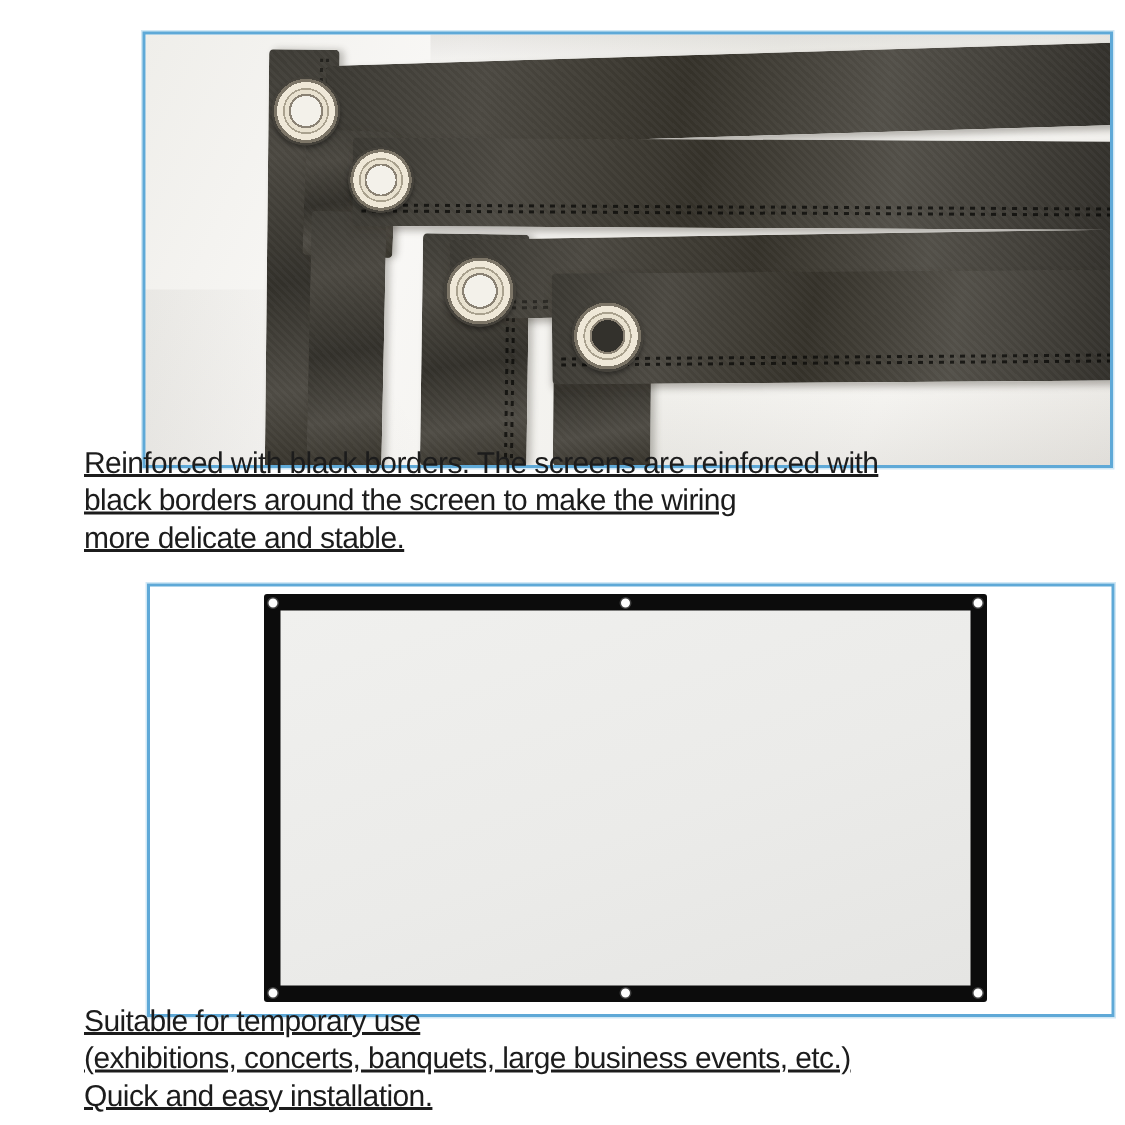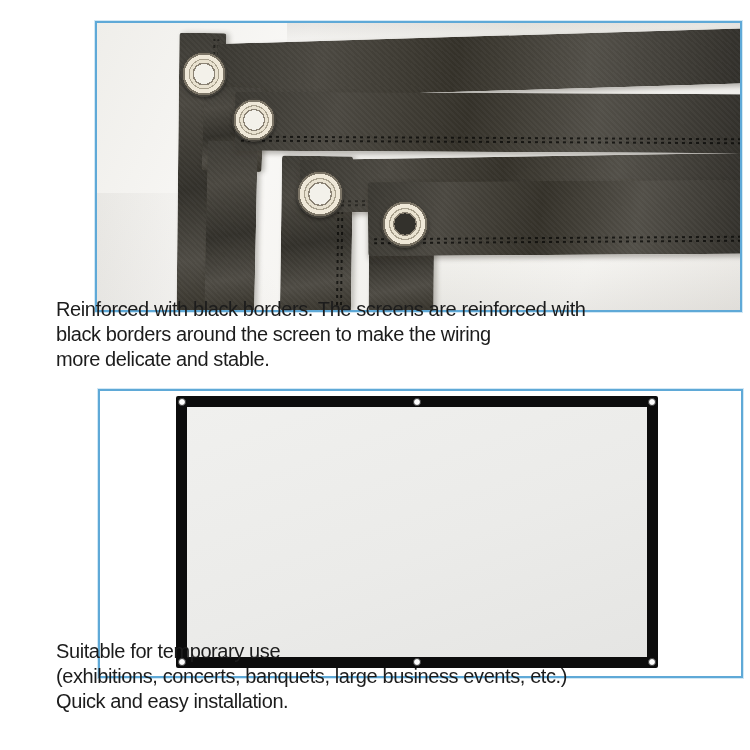--- a/index.html
+++ b/index.html
@@ -77,23 +77,23 @@
                 background:#0c0c0c;border-radius:2px;}
   .screen-surface{position:absolute;left:11px;top:11px;right:11px;bottom:11px;
                   background:linear-gradient(160deg,#f0f0ee 0%,#ebebe9 55%,#e5e5e3 100%);}
   .eyelet{position:absolute;width:8px;height:8px;border-radius:50%;
           background:#fdfdfd;border:1px solid #3d3d3d;box-sizing:border-box;}
   .ey-tl{left:2px;top:2px;}   .ey-tc{left:calc(50% - 4px);top:2px;}   .ey-tr{right:2px;top:2px;}
   .ey-bl{left:2px;bottom:2px;}.ey-bc{left:calc(50% - 4px);bottom:2px;}.ey-br{right:2px;bottom:2px;}
 
   
   .caption{position:absolute;left:56px;width:630px;margin:0;white-space:pre-line;
-           font-size:20px;line-height:25px;letter-spacing:-0.4px;color:#1c1c1c;}
+           font-size:20px;line-height:25px;letter-spacing:-0.4px;color:#1c1c1c;text-decoration:underline;}
   .caption-top{top:297px;}
-  .caption-bottom{top:639px;}
+  .caption-bottom{top:669px;}
 </style>
 </head>
 <body>
 
 <figure class="blue-box photo-box">
   <div class="shade shade-a"></div>
   <div class="shade shade-b"></div>
   <div class="shade shade-c"></div>
 
   <div class="strap v v1">

